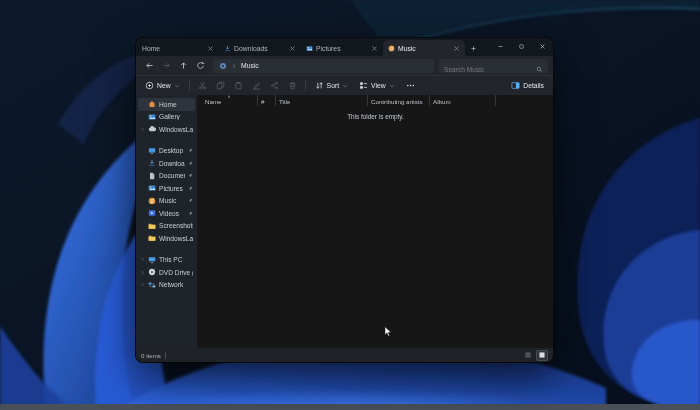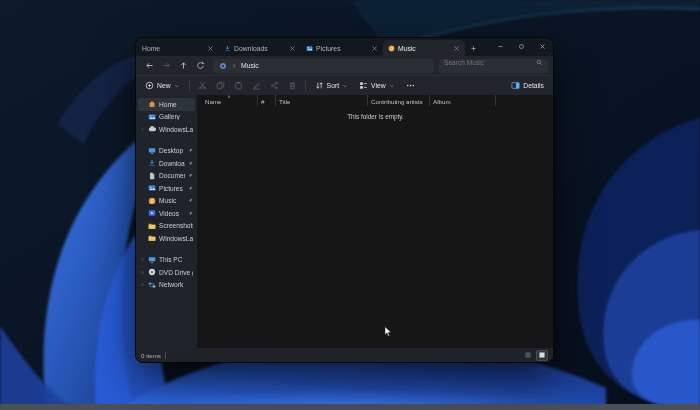--- a/index.html
+++ b/index.html
@@ -33,21 +33,21 @@
 
   
   .addrbar{height:19px;background:#22262c;display:flex;align-items:center;padding:0 5px;flex:none;gap:1px}
   .navbtn{width:16px;height:14px;display:flex;align-items:center;justify-content:center;color:#c9ced3;border-radius:3px}
   .navbtn.disabled{color:#565c63}
   .navbtn .icon{width:9px;height:9px}
   .crumb{flex:1;height:14px;background:#2a2f36;border-radius:3px;display:flex;align-items:center;
          gap:4px;padding:0 6px;margin:0 4px;font-size:6.8px;color:#e0e3e6}
   .crumb .icon{width:8px;height:8px}
   .crumb .chev{width:6px;height:6px;color:#9aa0a6}
-  .search{width:99px;height:14px;background:#2a2f36;border-radius:3px;display:flex;align-items:flex-start;padding:0 5px;gap:3px}
+  .search{width:99px;height:14px;background:#2a2f36;border-radius:3px;display:flex;align-items:flex-end;padding:0 5px;gap:3px}
   .search input{flex:1;min-width:0;background:transparent;border:0;outline:0;color:#9aa0a7;
                 font-size:6.6px;font-family:inherit;padding:0}
   .search .icon{width:7px;height:7px;color:#9aa0a7}
 
   
   .toolbar{height:19px;background:#22262c;border-top:1px solid #2c3036;display:flex;align-items:center;
            padding:0 5px;flex:none;gap:3px}
   .tbtn{display:flex;align-items:center;gap:3px;font-size:6.8px;color:#e0e3e6;padding:1px 4px;border-radius:3px}
   .tbtn .icon{width:9px;height:9px}
   .tbtn .chev{width:6px;height:6px;color:#9aa0a6}

